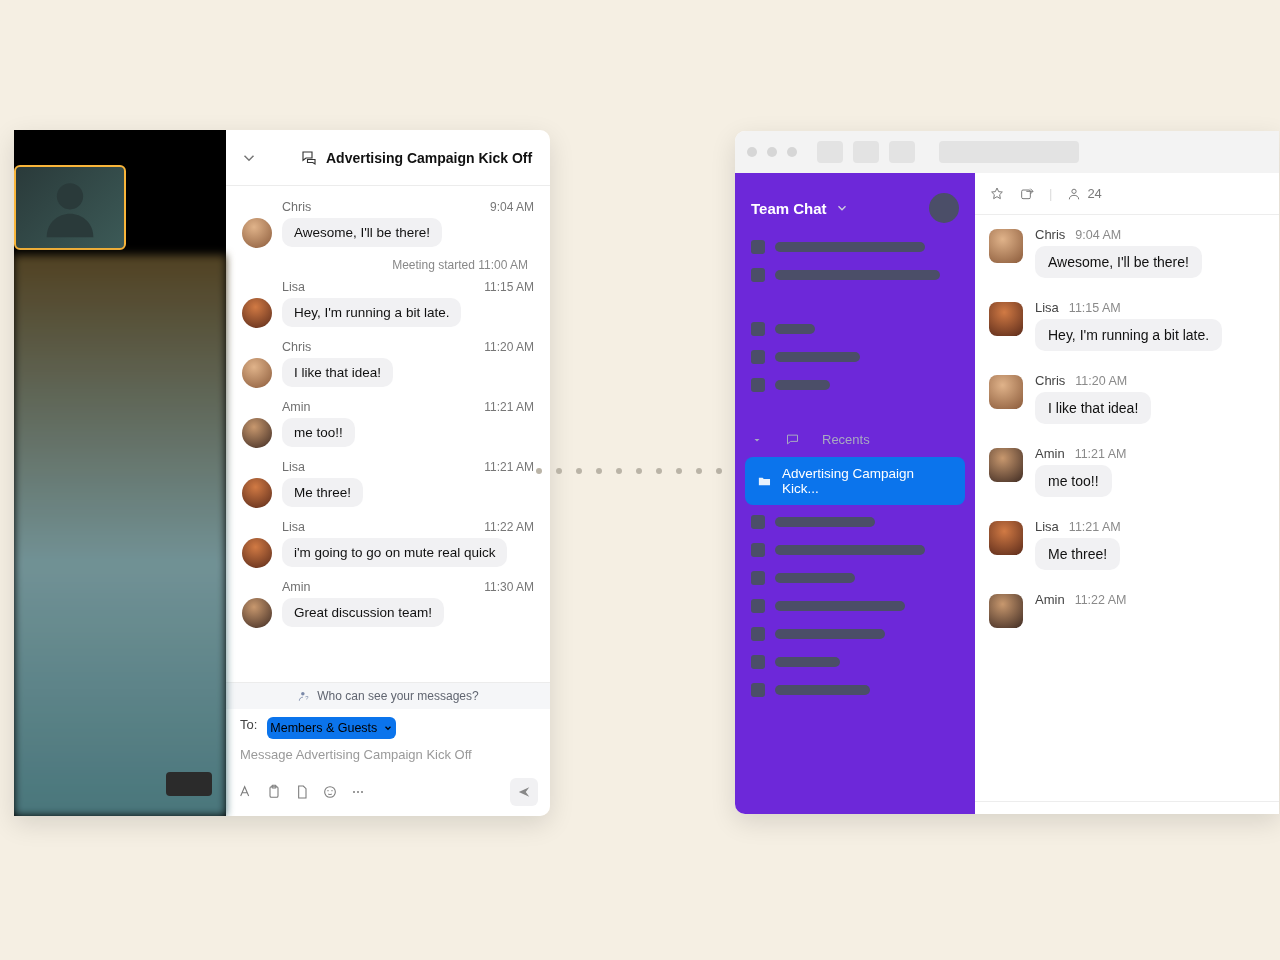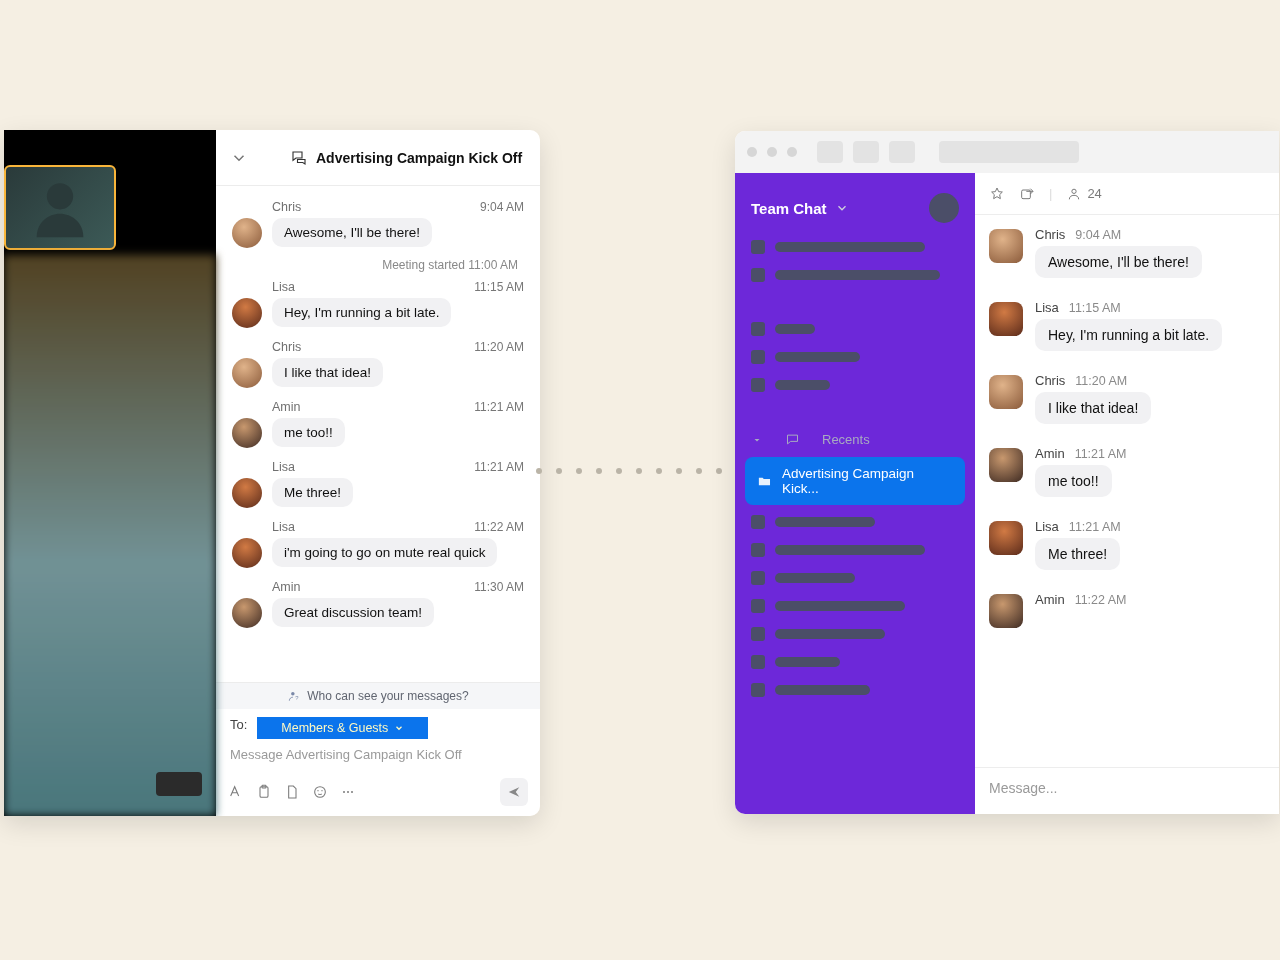--- a/index.html
+++ b/index.html
@@ -1,21 +1,21 @@
 <!DOCTYPE html>
 <html><head>
 <meta charset="utf-8">
 <style>
 * { box-sizing: border-box; margin: 0; padding: 0; font-family: -apple-system, BlinkMacSystemFont, "Segoe UI", Helvetica, Arial, sans-serif; }
 body { background: #f5efe3; width: 1280px; height: 960px; overflow: hidden; }
 
 .canvas { position: relative; width: 1280px; height: 960px; border-radius: 22px; background: #f5efe3; }
 
 
-.left-window { position: absolute; top: 130px; left: 4px; width: 536px; height: 686px; display: flex; border-radius: 0 10px 10px 0; overflow: hidden; box-shadow: 0 8px 26px rgba(0,0,0,.12); }
+.left-window { position: absolute; top: 130px; left: 14px; width: 536px; height: 686px; display: flex; border-radius: 0 10px 10px 0; overflow: hidden; box-shadow: 0 8px 26px rgba(0,0,0,.12); }
 .video-pane { width: 212px; background: #000; position: relative; }
 .video-thumb { position: absolute; top: 35px; left: 0; width: 112px; height: 85px; border-radius: 6px; overflow: hidden; border: 2px solid #f9b53a; background: linear-gradient(135deg,#2a3a3a,#3c5a57); display:flex; align-items:center; justify-content:center;}
 .video-thumb svg { width:70px; height:70px; }
 .video-main { position: absolute; top: 125px; left: 0; right: 0; bottom: 0; background: linear-gradient(180deg,#5a4926 0%,#7ea2a6 55%,#518389 100%); filter: blur(4px) brightness(.9); }
 .video-btn { position:absolute; bottom:20px; right:14px; width:46px; height:24px; background:#2b2b2b; border-radius:4px; }
 
 .chat-pane { width: 324px; background: #fff; display: flex; flex-direction: column; }
 .chat-head { height: 56px; display: flex; align-items: center; padding: 0 14px; border-bottom: 1px solid #ececec; gap: 10px; }
 .chev { width:18px; height:18px; color:#777; }
 .chat-title-wrap { display: flex; align-items:center; gap:8px; margin-left:32px;}
@@ -31,21 +31,21 @@
 .msg-body { flex:1; }
 .msg-top { display:flex; justify-content: space-between; align-items: baseline; }
 .msg-name { font-size: 12.5px; color:#707070; }
 .msg-time { font-size: 12px; color:#777; }
 .bubble { display:inline-block; background:#f1f1f3; padding:7px 12px; border-radius: 10px; font-size: 13.5px; color:#111; margin-top:4px; }
 .sys-line { text-align:right; font-size:12px; color:#888; padding: 4px 22px 2px; margin-left: 32px; }
 
 .privacy-bar { background:#f5f6f8; font-size:12px; color:#606570; display:flex; align-items:center; justify-content:center; gap:6px; padding:6px 0; border-top:1px solid #ececec;}
 .privacy-bar svg{width:14px;height:14px;}
 .to-row { display:flex; align-items:flex-start; gap:10px; padding: 8px 14px 4px; font-size:13px; color:#444; }
-.pill { background:#0b74ec; color:#fef9c3; font-size:12.5px; padding:4px 24px; border-radius:0; display:inline-flex; align-items:center; gap:6px; }
+.pill { background:#0b74ec; color:#000000; font-size:12.5px; padding:4px 3px; border-radius:6px; display:inline-flex; align-items:center; gap:6px; }
 .pill svg{width:10px;height:10px;}
 .compose-ph { color:#9a9a9a; font-size:13px; padding: 4px 14px 10px; }
 .left-toolbar { display:flex; align-items:center; justify-content:space-between; padding: 6px 12px 10px; }
 .lt-icons { display:flex; gap:12px; align-items:center; color:#7b7b7b; }
 .lt-icons span, .lt-icons svg { width:16px; height:16px; cursor:default; }
 .send-btn { width:28px; height:28px; background:#f1f1f3; border-radius:6px; display:flex; align-items:center; justify-content:center; }
 .send-btn svg{width:14px;height:14px;color:#888;}
 
 
 .dots { position:absolute; top:468px; left:536px; display:flex; gap:14px; }
@@ -385,19 +385,18 @@
               <div>
                 <div class="rmeta">
                   <span class="rname">Amin</span>
                   <span class="rtime">11:22 AM</span>
                 </div>
               </div>
             </div>
           </div>
 
         <div class="compose">
-          <div class="compose-input">Message...</div>
         </div>
       </div>
     </div>
   </div>
 
 </div>
 
 </body></html>

